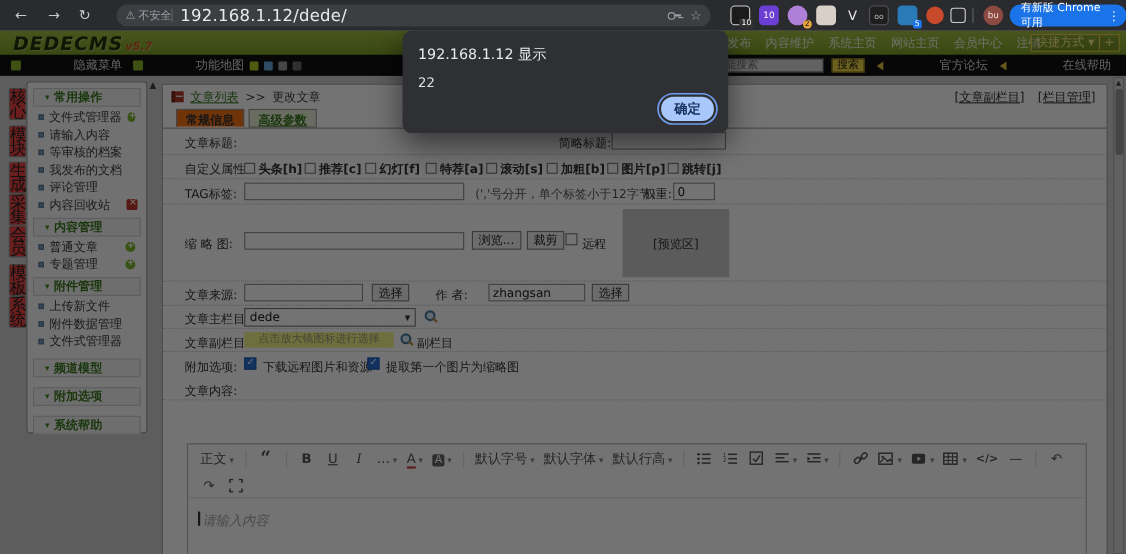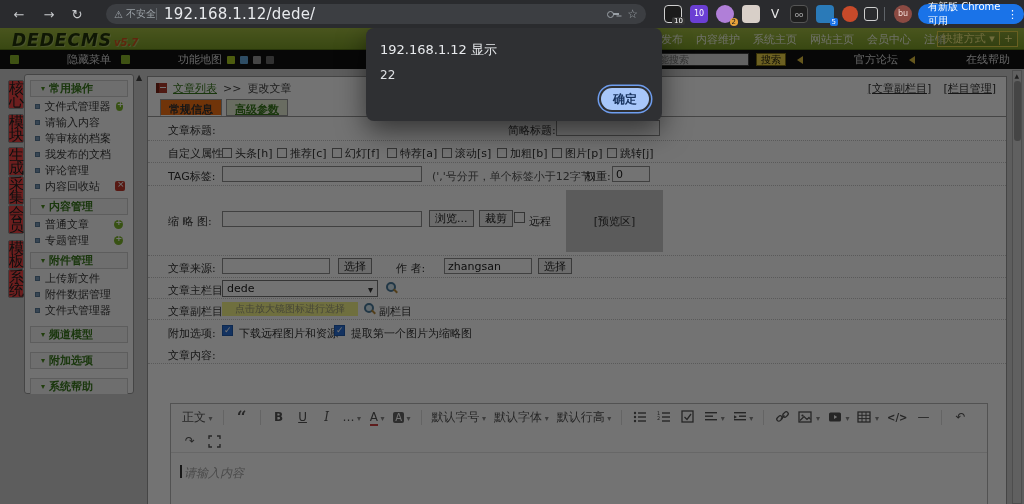--- a/index.html
+++ b/index.html
@@ -68,21 +68,21 @@
   .tabsrow{position:relative;height:18px;border-bottom:1px solid #9a9a9a;padding-left:12px;display:flex;align-items:flex-end;gap:4px;}
   .tab1{height:17px;border:1px solid #9a9a9a;border-bottom:1px solid #fff;background:#f97316;font-size:11px;font-weight:bold;color:#333;padding:2px 8px 0;cursor:pointer;}
   .tab2{height:17px;border:1px solid #9a9a9a;background:#e8f0d8;font-size:11px;font-weight:bold;padding:2px 8px 0;cursor:pointer;}
   .frow{position:relative;border-bottom:1px dotted #c8c8c8;}
   .flabel{position:absolute;left:20px;font-size:11px;color:#333;white-space:nowrap;}
   .tin{position:absolute;background:#fff;border:1px solid #8f8f8f;font-size:11px;color:#222;padding:0 3px;height:16px;}
   .fbtn{position:absolute;height:17px;background:#f0f0f0;border:1px solid #808080;font-size:11px;color:#222;padding:0 5px;cursor:pointer;}
   .cbx{position:absolute;width:11px;height:11px;border:1px solid #777;background:#fff;cursor:pointer;}
   .cbx.on{background:#2a70d6;border-color:#1f5cb0;}
   .cbx.on::after{content:"✓";position:absolute;left:1px;top:-1px;color:#fff;font-size:9px;}
-  .attr-item{position:absolute;top:5px;font-size:11px;color:#333;white-space:nowrap;}
+  .attr-item{position:absolute;top:5px;font-size:11px;color:#333;white-space:nowrap;font-weight:bold;}
   .attr-item .bx{display:inline-block;width:10px;height:10px;border:1px solid #777;background:#fff;vertical-align:-1px;margin-right:3px;cursor:pointer;}
   .hint{position:absolute;font-size:11px;color:#555;white-space:nowrap;}
   .preview{position:absolute;left:418px;top:4px;width:97px;height:62px;background:#c9c9c9;font-size:11px;color:#333;display:flex;align-items:center;justify-content:center;}
   .fselect{position:absolute;left:74px;top:2px;width:156px;height:17px;background:#fff;border:1px solid #777;font-size:11px;color:#222;line-height:15px;padding-left:4px;cursor:pointer;}
   .fselect::after{content:"▾";position:absolute;right:4px;top:1px;color:#333;font-size:10px;}
   .mag{display:inline-block;width:12px;height:12px;position:relative;cursor:pointer;}
   .mag::before{content:"";position:absolute;width:6px;height:6px;border:2px solid #4a7a9b;border-radius:50%;background:#d8eaf4;left:0;top:0;}
   .mag::after{content:"";position:absolute;width:5px;height:2px;background:#b58a3a;left:7px;top:8px;transform:rotate(45deg);}
   .ysel{position:absolute;left:74px;top:3px;width:136px;height:14px;background:#f5f58a;font-size:10px;color:#9a9a7a;line-height:14px;text-align:center;white-space:nowrap;overflow:hidden;}
 

